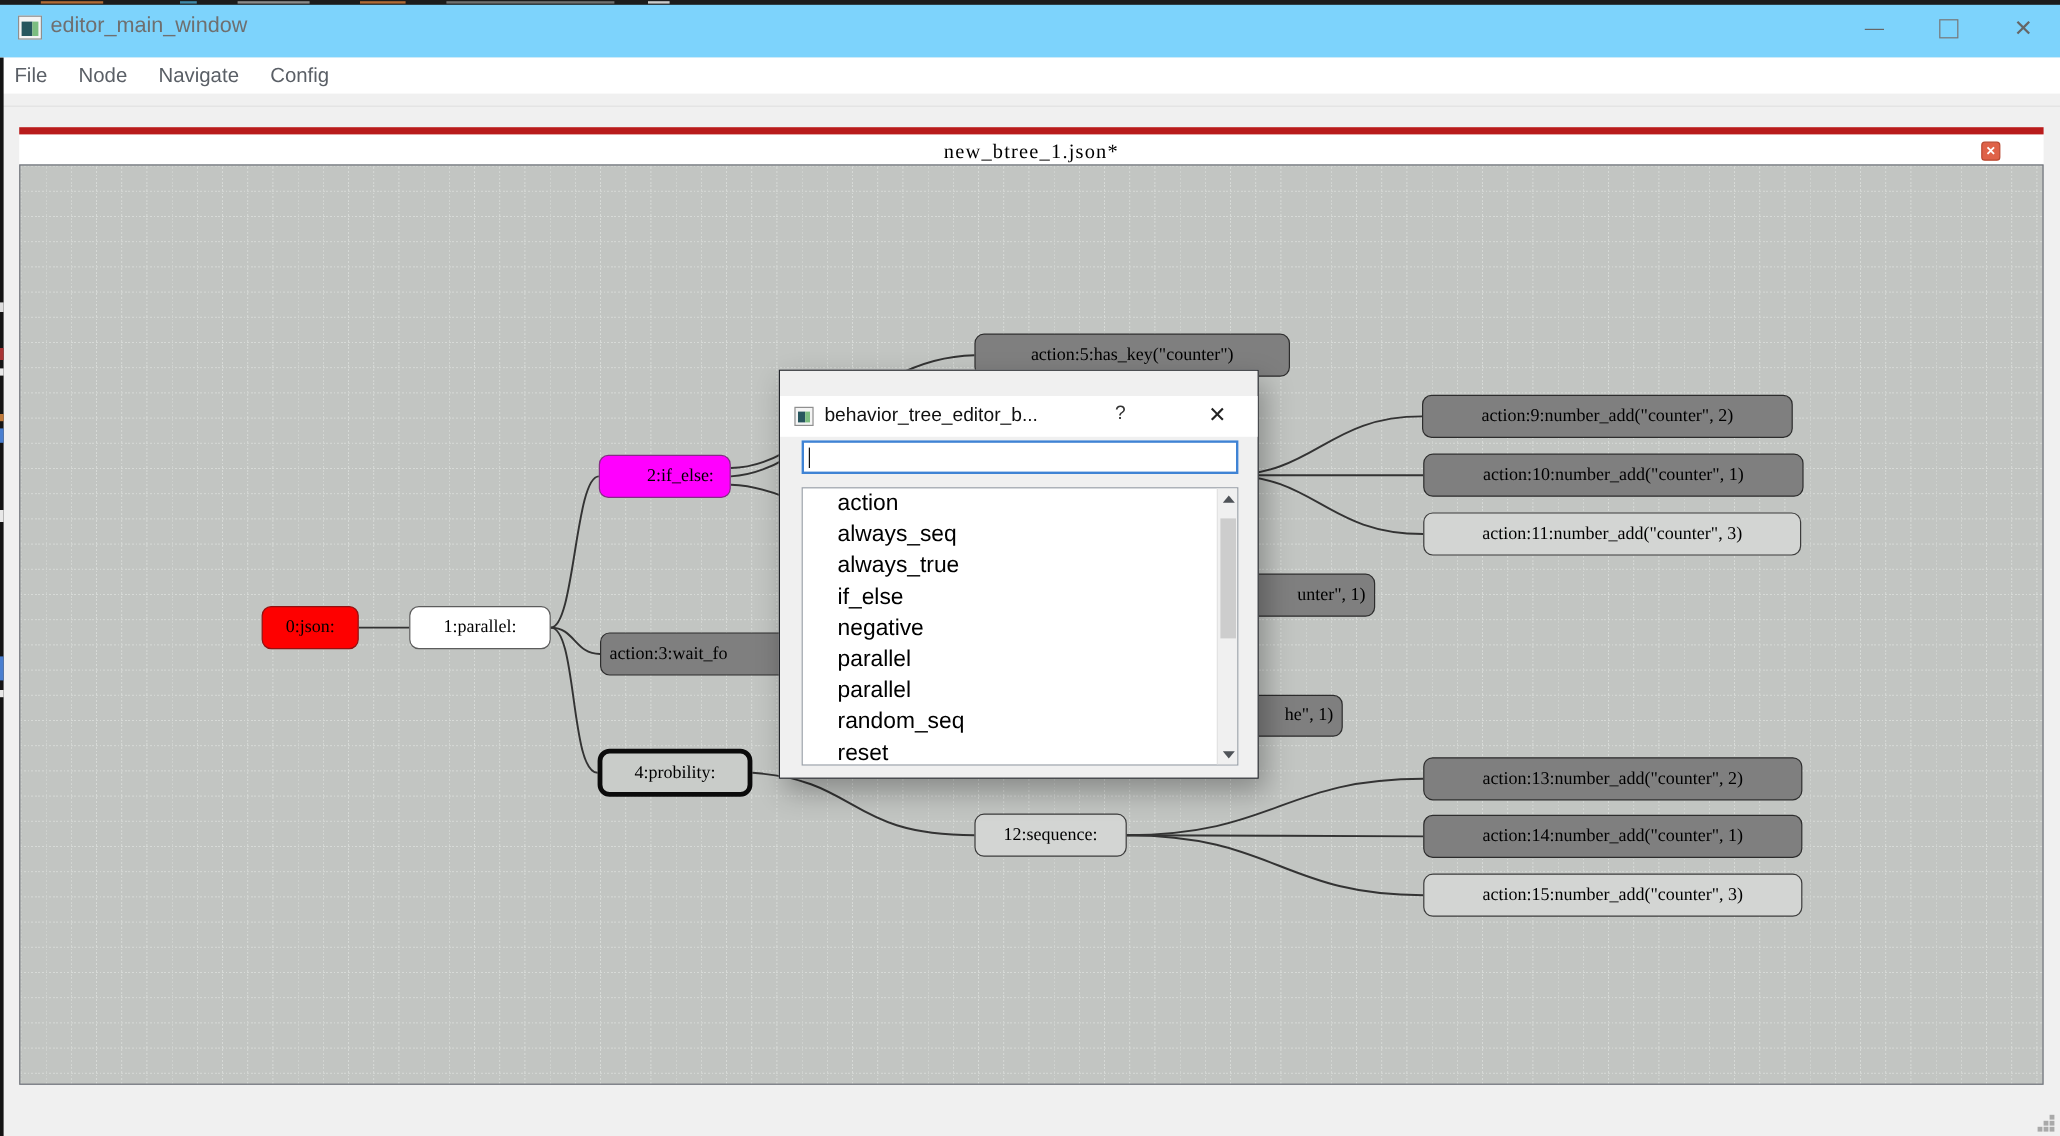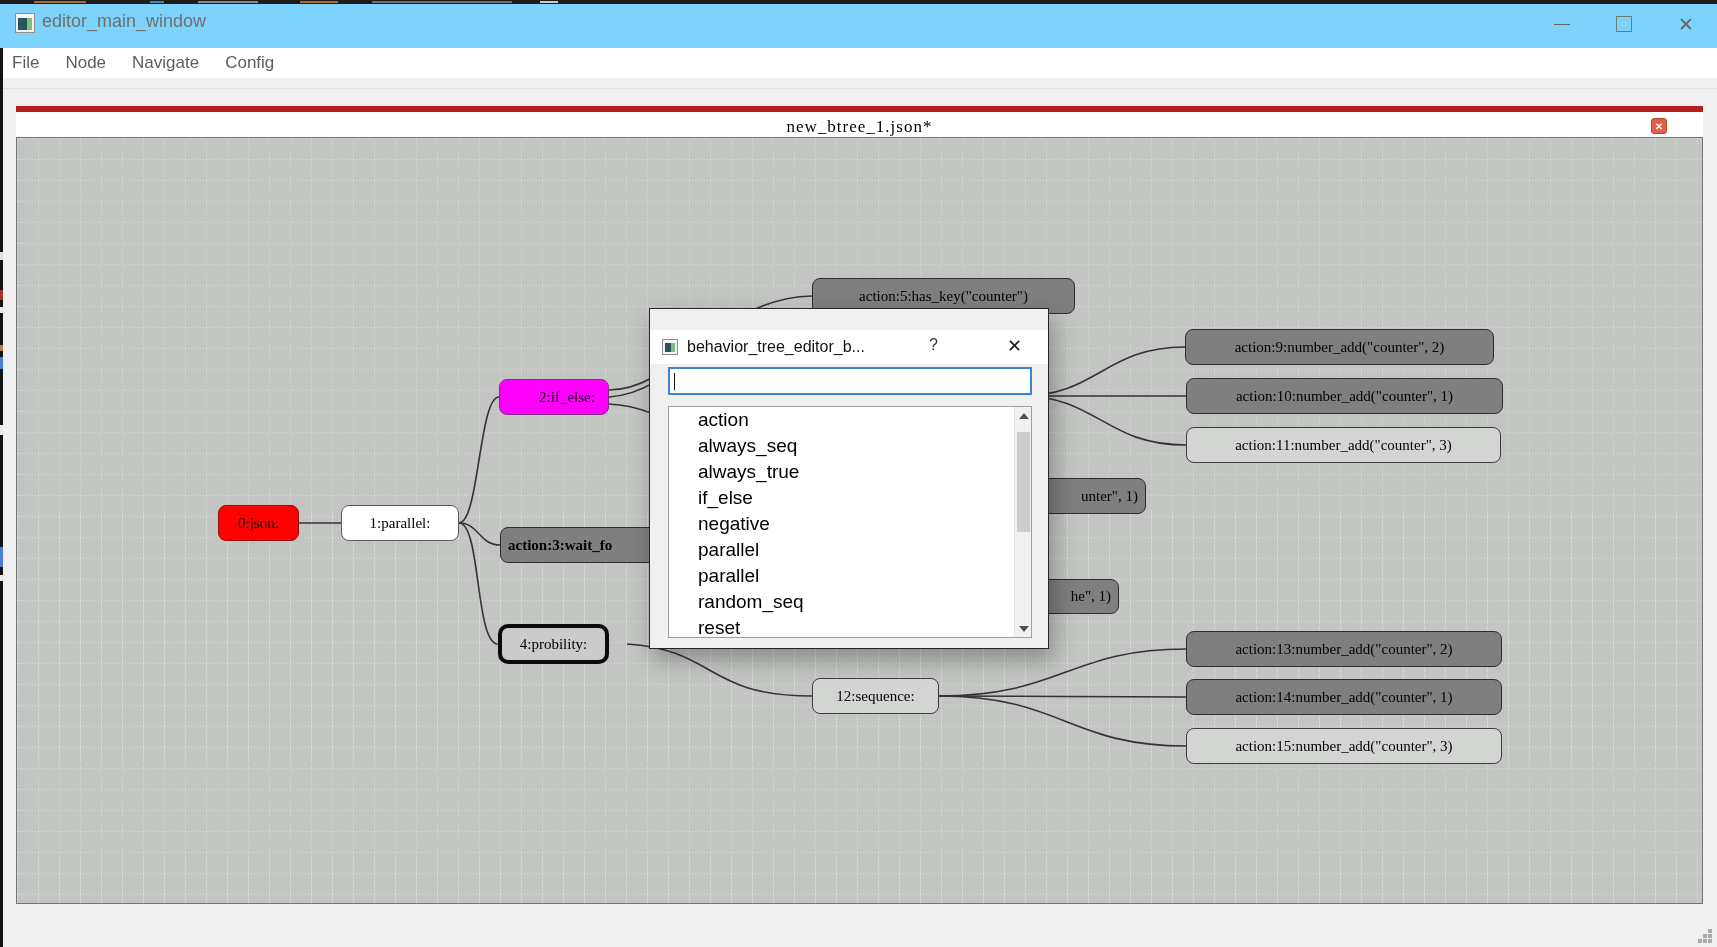--- a/index.html
+++ b/index.html
@@ -47,21 +47,21 @@
   .node{position:absolute;box-sizing:border-box;border:1.5px solid #333;border-radius:8px;
     font-family:"Liberation Serif",serif;font-size:15px;color:#000;
     display:flex;align-items:center;justify-content:center;white-space:nowrap;overflow:hidden;padding:0 7px;}
   .s-dark{background:#7f7f7f;border-color:#2d2d2d;}
   .s-light{background:#d3d5d3;border-color:#3c3c3c;}
   .s-white{background:#ffffff;border-color:#5c5c5c;}
   .s-red{background:#fe0000;border-color:#931111;}
   .s-magenta{background:#ff00fe;border-color:#86revoke;padding-left:33px;}
   .s-magenta{background:#ff00fe;border-color:#862b86;}
   .s-selected{background:#c9ccc9;border:4px solid #0b0b0b;border-radius:10px;}
-  .a-left{justify-content:flex-start;font-weight:bold;}
+  .a-left{justify-content:flex-start;}
   .a-right{justify-content:flex-end;}
 
   
   .dialog{position:absolute;left:649px;top:308px;width:400px;height:341px;background:#f0f0f0;border:1px solid #23262b;box-sizing:border-box;box-shadow:5px 10px 22px rgba(0,0,0,0.30);z-index:40;}
   .dlg-titlebar{position:absolute;left:0;top:0;right:0;height:34px;background:#ffffff;display:flex;align-items:center;margin-top:21px;}
   .dlg-icon{width:16px;height:16px;margin-left:12px;border:1px solid #8f8f8f;background:#f4f4f4;box-sizing:border-box;position:relative;}
   .dlg-icon .in{position:absolute;left:2px;top:3px;right:2px;bottom:2px;display:flex;}
   .dlg-title{margin-left:9px;font-size:16px;color:#111;width:230px;overflow:hidden;white-space:nowrap;}
   .dlg-help{position:absolute;right:110px;top:6px;font-size:16px;color:#333;}
   .dlg-close{position:absolute;right:26px;top:5px;font-size:18px;color:#222;font-weight:300;}
@@ -139,21 +139,21 @@
         <path d="M1004,258 C1080,258 1088,307 1169,307" fill="none" stroke="#333333" stroke-width="1.6"></path>
         <path d="M610,506 C700,512 688,558 795,558" fill="none" stroke="#333333" stroke-width="1.6"></path>
         <path d="M922,558 C1045,558 1052,511 1169,511" fill="none" stroke="#333333" stroke-width="1.6"></path>
         <path d="M922,558 C1045,558 1052,559 1169,559" fill="none" stroke="#333333" stroke-width="1.6"></path>
         <path d="M922,558 C1045,558 1052,608 1169,608" fill="none" stroke="#333333" stroke-width="1.6"></path>
       </svg>
   <div class="node s-red" style="left: 201px; top: 367px; width: 81px; height: 36px;">0:json:</div>
       <div class="node s-white" style="left: 324px; top: 367px; width: 118px; height: 36px;">1:parallel:</div>
       <div class="node s-magenta" style="left: 482px; top: 241px; width: 110px; height: 36px;">2:if_else:</div>
       <div class="node s-dark a-left" style="left: 483px; top: 389px; width: 170px; height: 36px;">action:3:wait_fo</div>
-      <div class="node s-selected" style="left: 481px; top: 486px; width: 111px; height: 40px;">4:probility:</div>
+      <div class="node s-selected" style="left: 481px; top: 486px; width: 129px; height: 40px;">4:probility:</div>
       <div class="node s-dark" style="left: 795px; top: 140px; width: 263px; height: 36px;">action:5:has_key("counter")</div>
       <div class="node s-dark" style="left: 1168px; top: 191px; width: 309px; height: 36px;">action:9:number_add("counter", 2)</div>
       <div class="node s-dark" style="left: 1169px; top: 240px; width: 317px; height: 36px;">action:10:number_add("counter", 1)</div>
       <div class="node s-light" style="left: 1169px; top: 289px; width: 315px; height: 36px;">action:11:number_add("counter", 3)</div>
       <div class="node s-dark a-right" style="left: 924px; top: 340px; width: 205px; height: 36px;">unter", 1)</div>
       <div class="node s-dark a-right" style="left: 924px; top: 441px; width: 178px; height: 35px;">he", 1)</div>
       <div class="node s-light" style="left: 795px; top: 540px; width: 127px; height: 36px;">12:sequence:</div>
       <div class="node s-dark" style="left: 1169px; top: 493px; width: 316px; height: 36px;">action:13:number_add("counter", 2)</div>
       <div class="node s-dark" style="left: 1169px; top: 541px; width: 316px; height: 36px;">action:14:number_add("counter", 1)</div>
       <div class="node s-light" style="left: 1169px; top: 590px; width: 316px; height: 36px;">action:15:number_add("counter", 3)</div>

